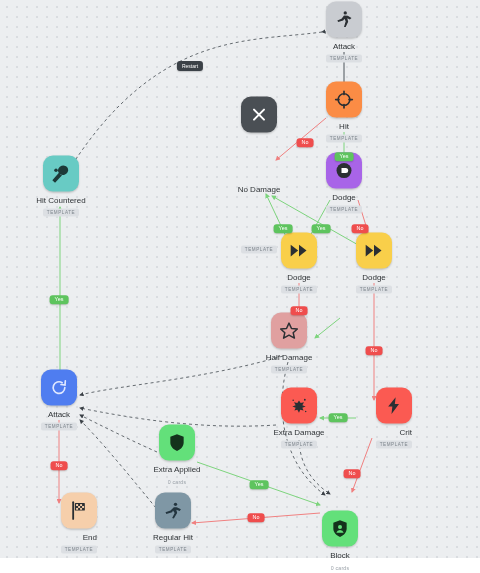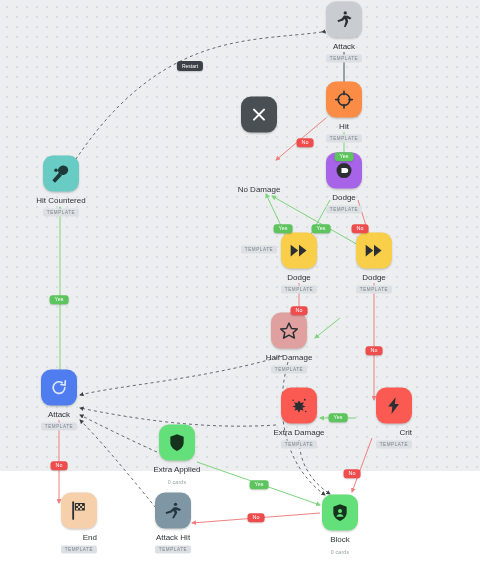--- a/index.html
+++ b/index.html
@@ -3,21 +3,21 @@
 <meta charset="utf-8">
 <style>
   * { box-sizing: border-box; margin: 0; padding: 0; }
   html, body {
     width: 480px; height: 573px;
     overflow: hidden;
     font-family: "Liberation Sans", sans-serif;
   }
   #canvas {
     position: relative;
-    width: 480px; height: 471px;
+    width: 480px; height: 558px;
     background-color: #eceef0;
     background-image: radial-gradient(#d9dce0 1px, transparent 1.1px);
     background-size: 10px 10px;
     background-position: 2px 2px;
   }
   #edge-layer {
     position: absolute; inset: 0;
     width: 480px; height: 573px;
     pointer-events: none;
   }
@@ -230,21 +230,21 @@
           <svg width="20" height="20" viewBox="0 0 24 24" fill="#2b2f33">
             <path d="M12 6 L14 9 L18 8 L16 11.5 L20 13 L16 14.5 L17.5 18 L13.5 17 L12 20.5 L10 17 L6.5 18 L8 14.5 L4 13 L8 11.5 L6 8 L10 9 Z"></path>
             <circle cx="19" cy="5" r="1.1"></circle>
             <circle cx="5" cy="5.5" r="0.9"></circle>
             <circle cx="20" cy="19" r="0.9"></circle>
           </svg>
         </div>
         <div class="node-title">Extra Damage</div>
         <div class="node-badge">TEMPLATE</div>
       </div>
-      <div class="node" style="left: 340px; top: 525px; justify-content: center;">
+      <div class="node" style="left: 340px; top: 541px; justify-content: center;">
         <div class="node-icon" style="background: rgb(99, 224, 122);">
           <svg width="20" height="20" viewBox="0 0 24 24" fill="#14321c">
             <path d="M12 2 L20 5 v7 c0 5-3.6 8.4-8 10-4.4-1.6-8-5-8-10 V5 Z"></path>
             <circle cx="12" cy="10" r="2.4" fill="#63e07a"></circle>
             <path d="M7.6 17 a4.6 4.6 0 0 1 8.8 0 z" fill="#63e07a"></path>
           </svg>
         </div>
         <div class="node-title">Block</div>
         <div class="node-badge plain">0 cards</div>
       </div>
@@ -257,21 +257,21 @@
         <div class="node-title">Extra Applied</div>
         <div class="node-badge plain">0 cards</div>
       </div>
       <div class="node" style="left: 173px; top: 523px;">
         <div class="node-icon" style="background: rgb(127, 151, 165);">
           <svg width="20" height="20" viewBox="0 0 24 24" fill="#243640">
             <circle cx="15" cy="4.5" r="2"></circle>
             <path d="M13 8 L9 12 L3 14 L4 16 L11 14 L12 12 L14 15 L11 21 L13 21.5 L17 15 L16 11 L20 12.5 L21.5 10.5 L16.5 8 Z"></path>
           </svg>
         </div>
-        <div class="node-title">Attack Hit</div>
+        <div class="node-title">Regular Hit</div>
         <div class="node-badge">TEMPLATE</div>
       </div>
       <div class="node" style="left: 61px; top: 186px;">
         <div class="node-icon" style="background: rgb(104, 203, 196);">
           <svg width="20" height="20" viewBox="0 0 24 24" fill="#1d3a38">
             <ellipse cx="14.5" cy="8" rx="6.2" ry="5.6" transform="rotate(-18 14.5 8)"></ellipse>
             <path d="M10 12 L3 20 L4.8 21.6 L12 14" stroke="#1d3a38" stroke-width="2" stroke-linecap="round"></path>
             <circle cx="6" cy="8" r="2.1"></circle>
           </svg>
         </div>

